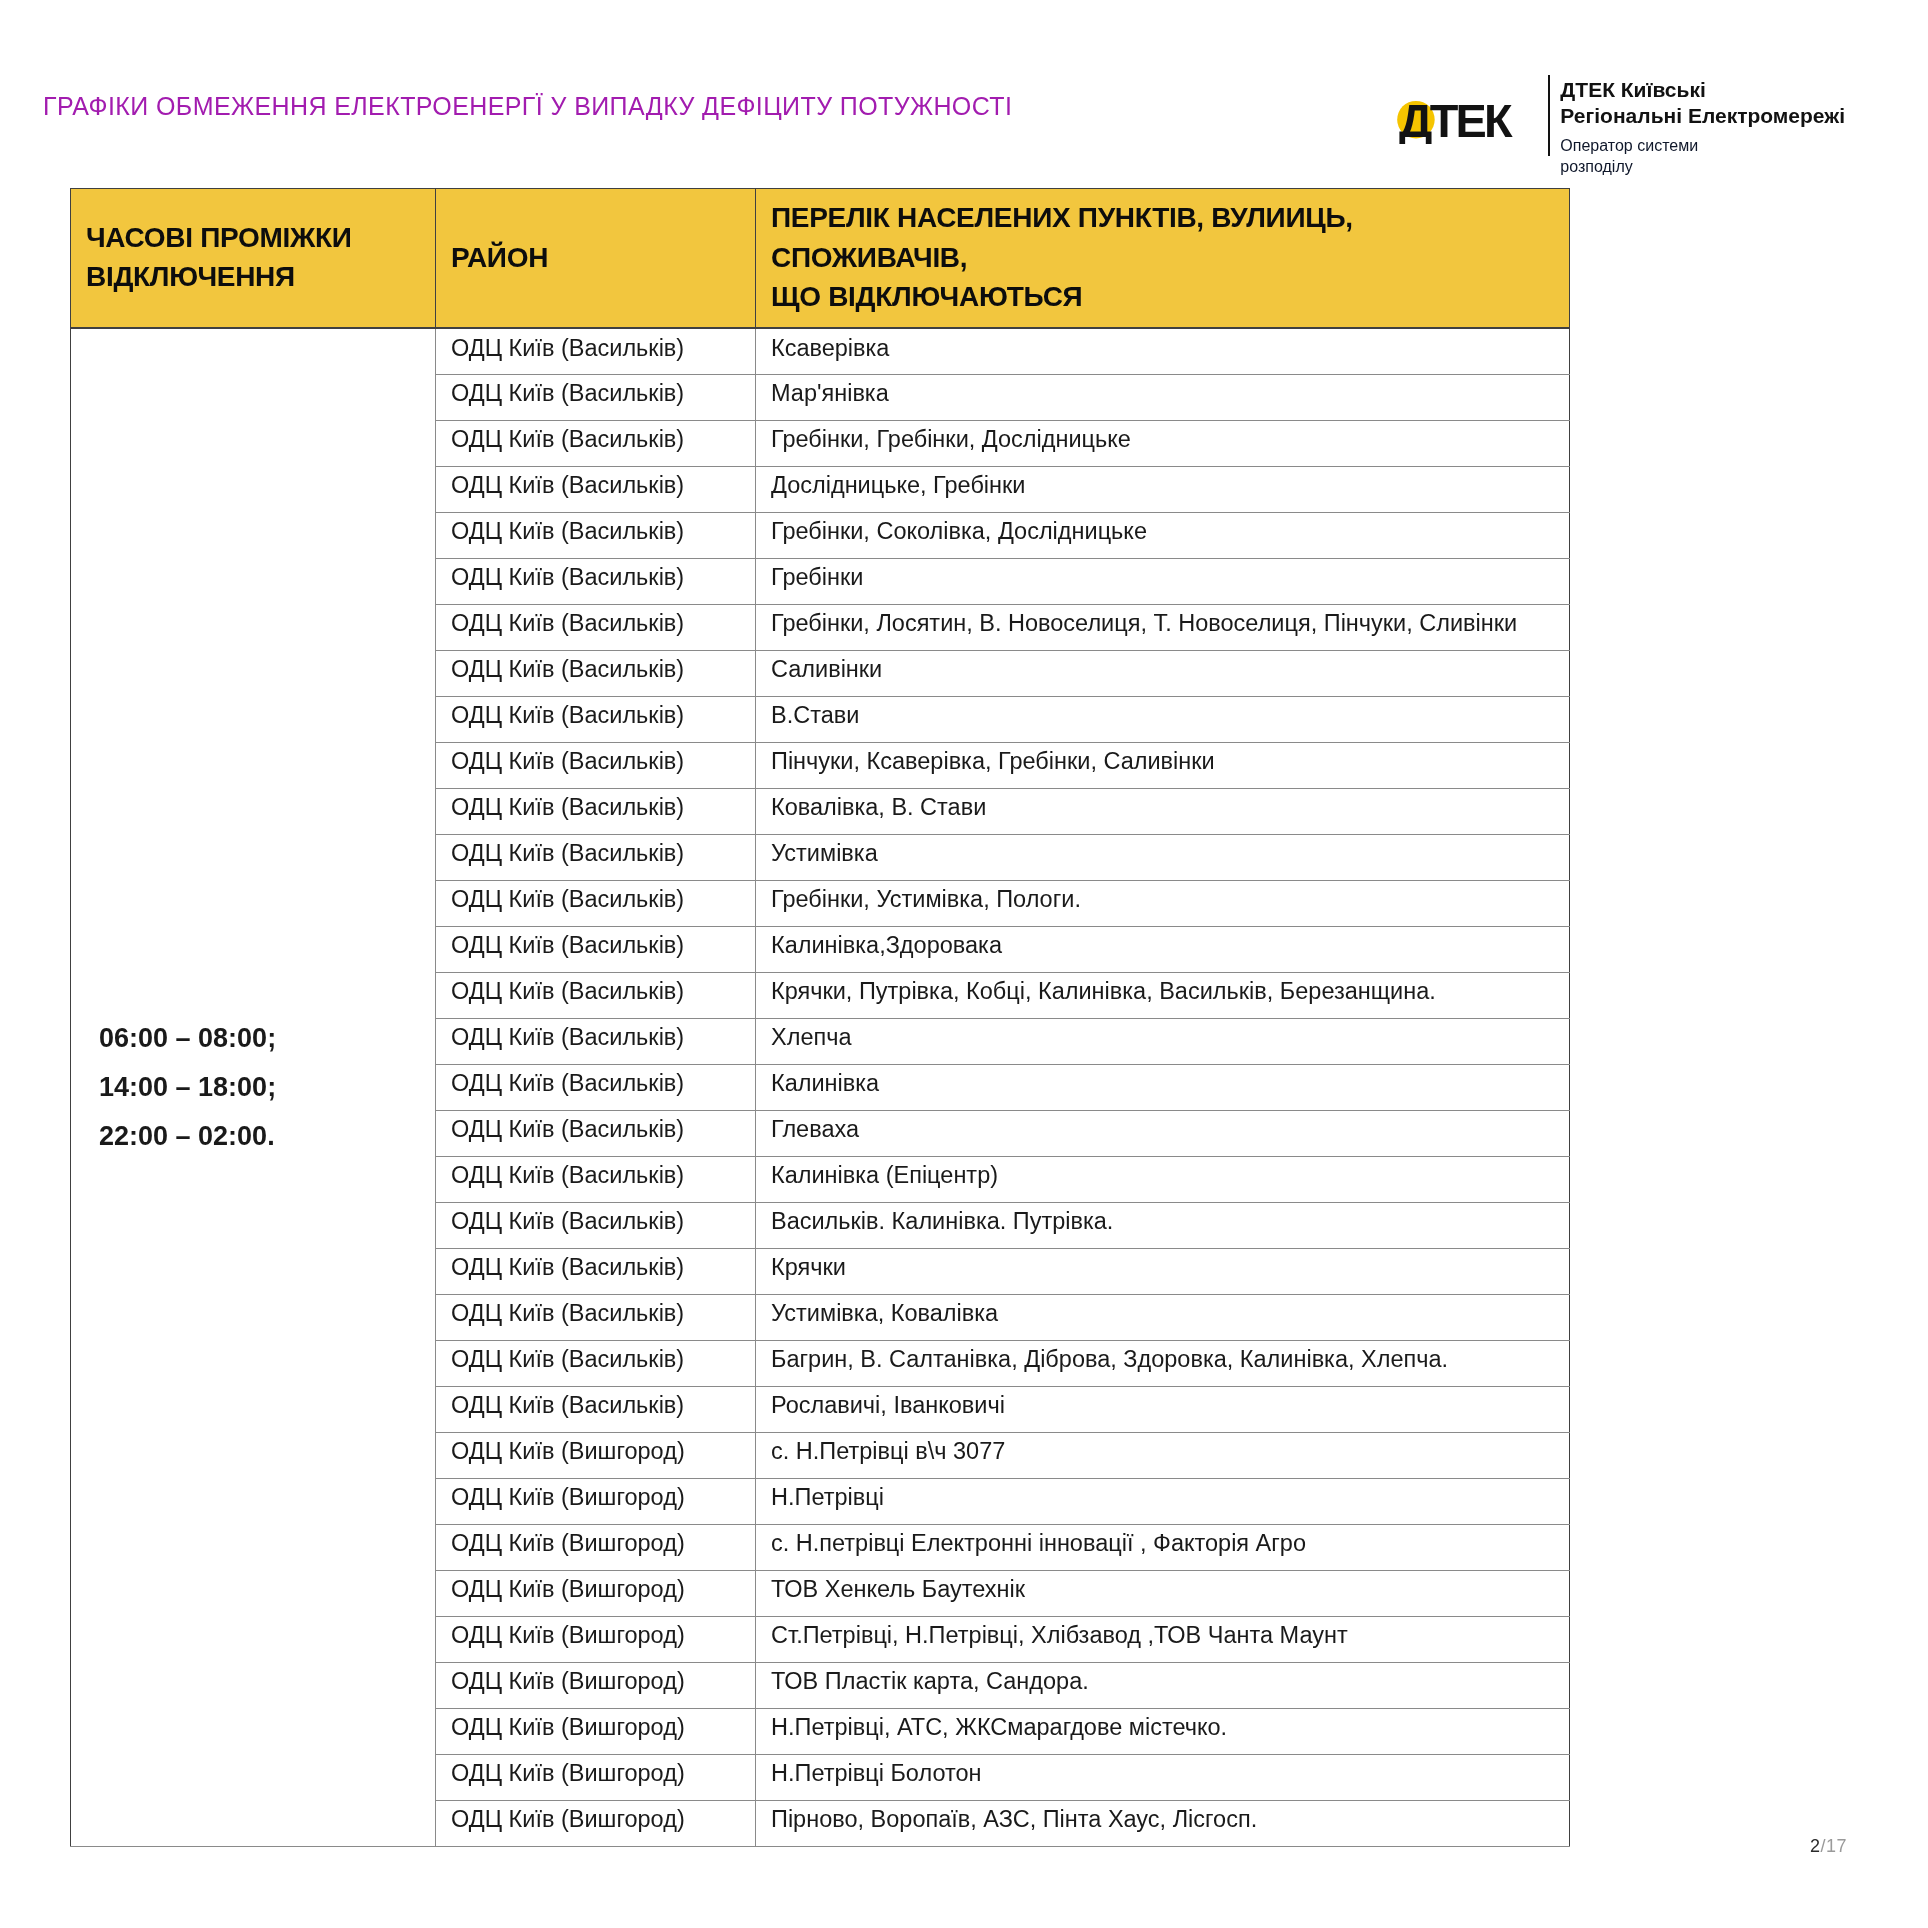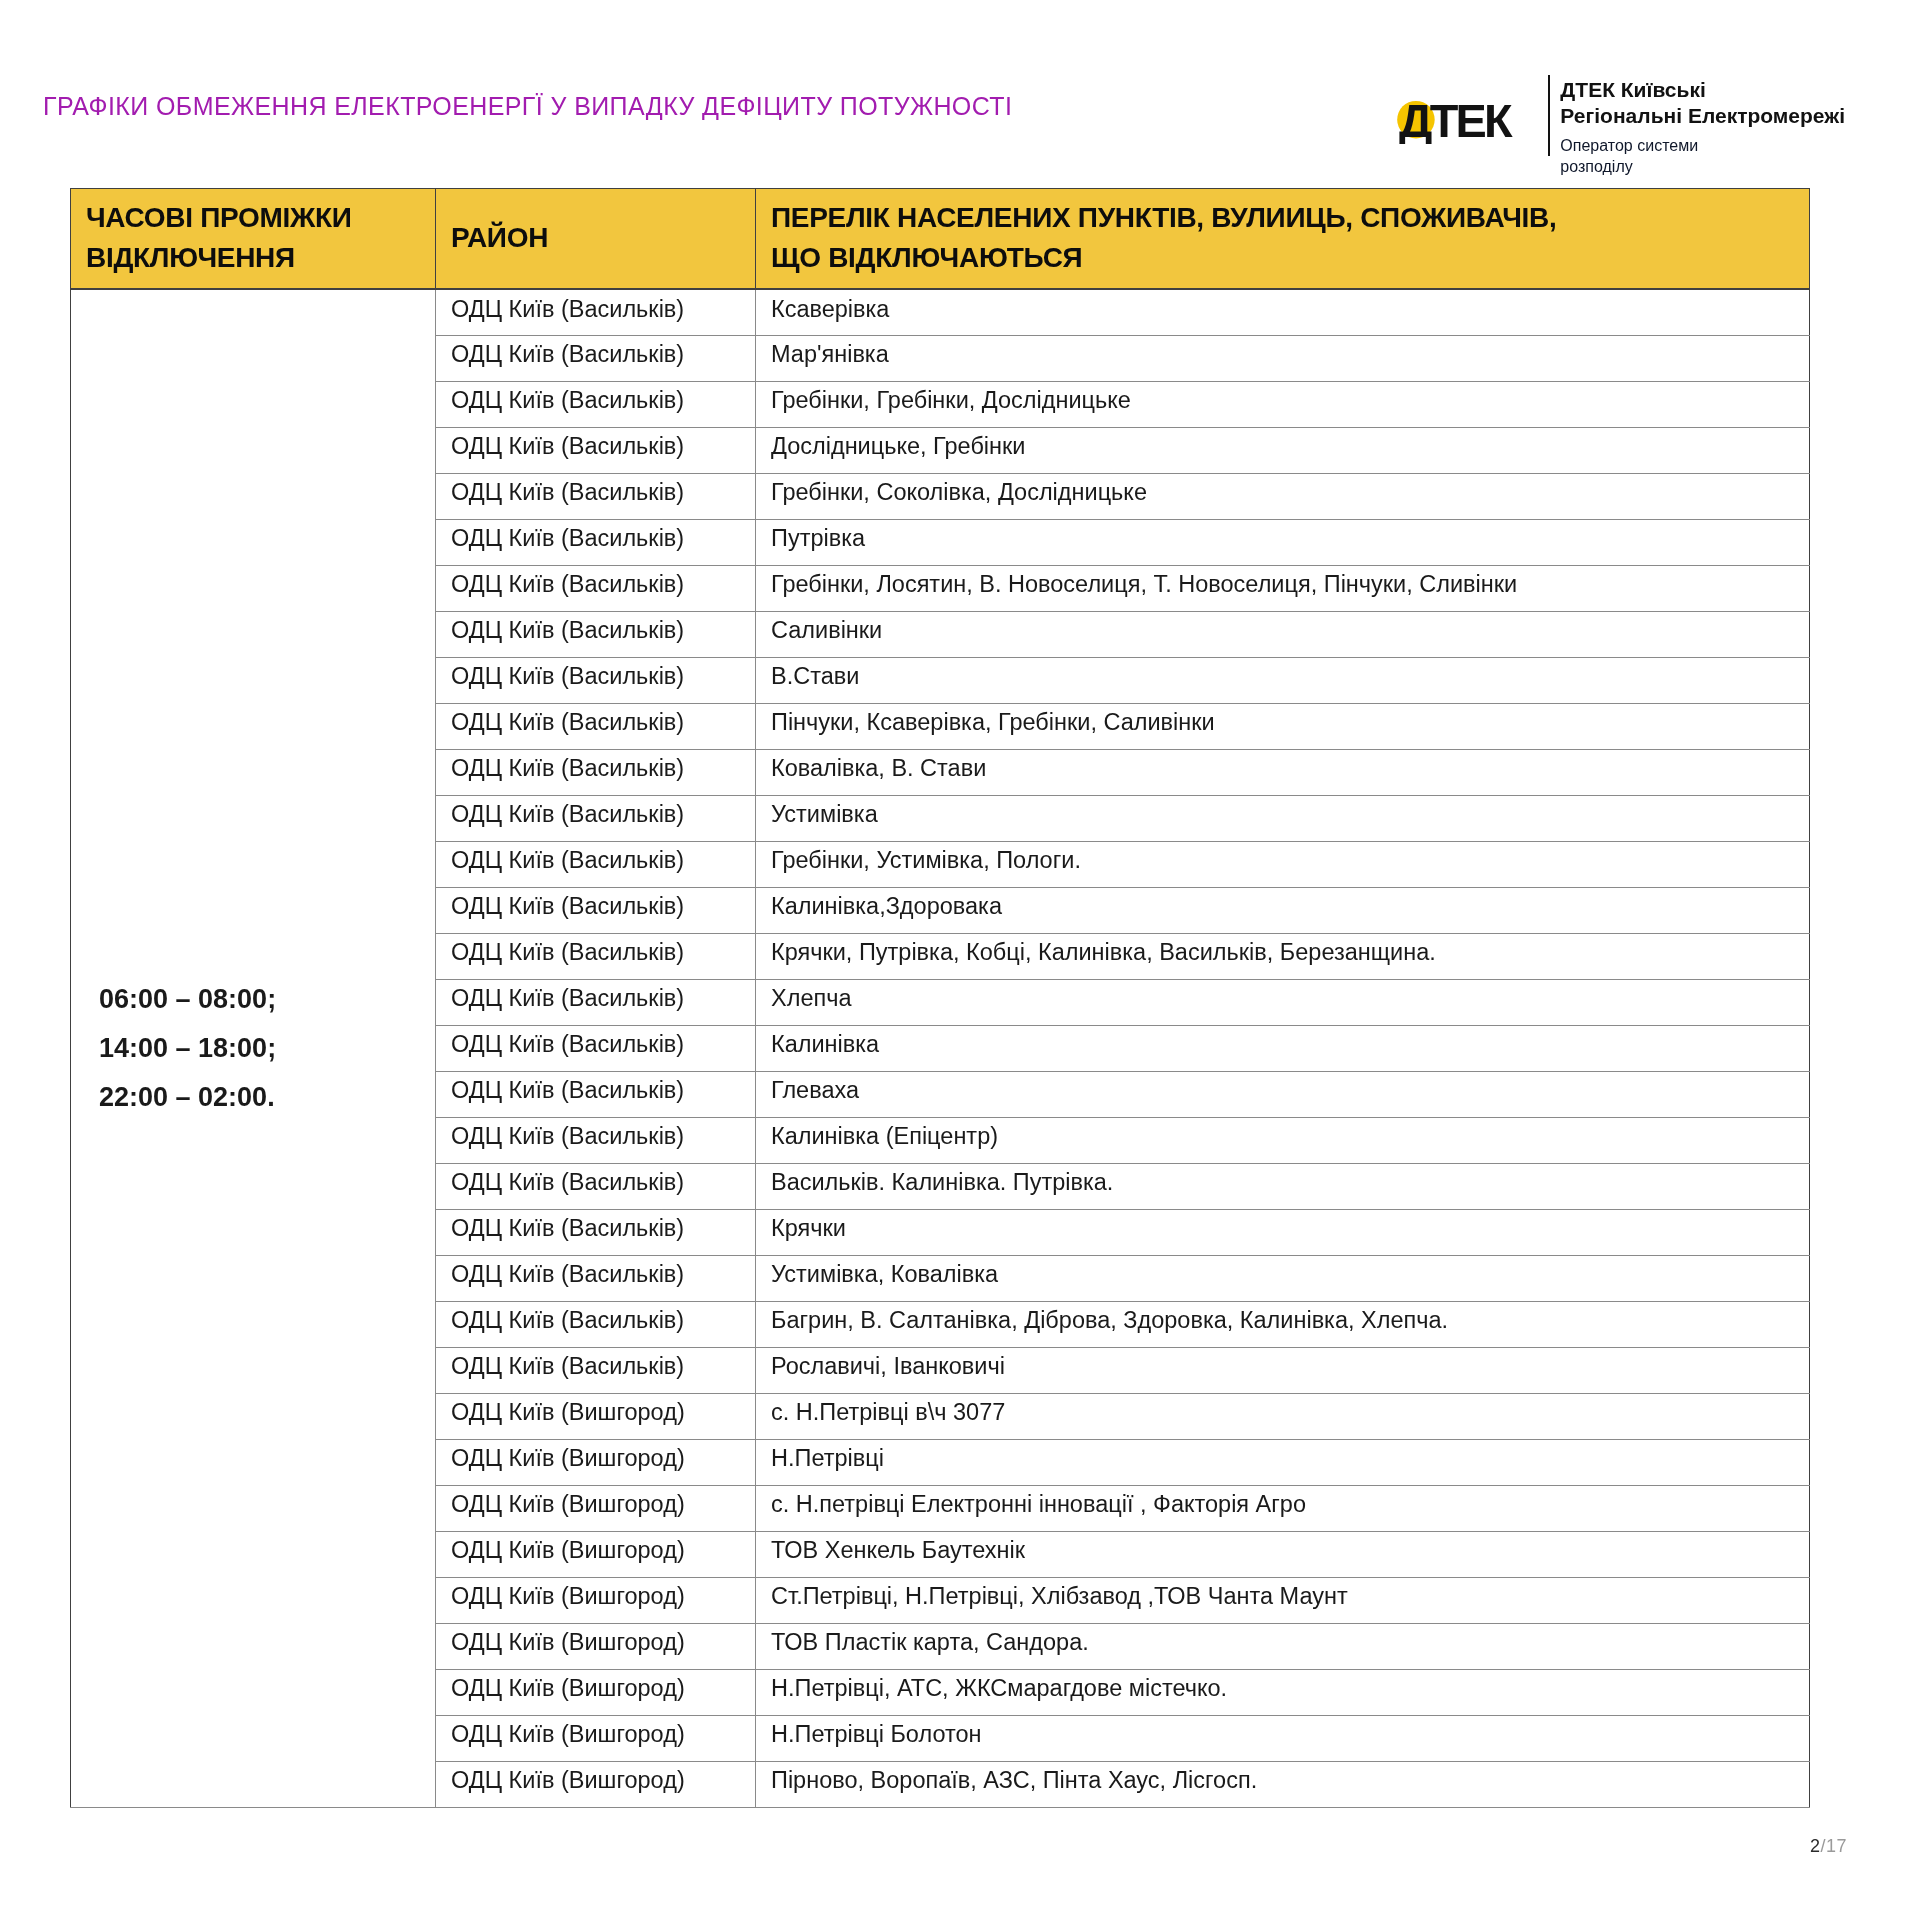--- a/index.html
+++ b/index.html
@@ -23,21 +23,21 @@
   }
   .logo-mark { margin-top:9.4px; }
   .logo-divider { width:2.8px; height:81px; background:#121212; }
   .logo-text { padding-top:1.9px; }
   .logo-company { font-weight:bold; font-size:21px; line-height:1.25; color:#121212; }
   .logo-sub { font-size:16px; line-height:1.3; color:#0f172a; margin-top:6.6px; }
 
   
   table.schedule {
     position:absolute; left:70px; top:188px;
-    width:1740px;
+    width:1500px;
     border-collapse:collapse;
     table-layout:fixed;
   }
   table.schedule, table.schedule th, table.schedule td { box-sizing:border-box; }
   table.schedule { border:1.9px solid #404040; }
 
   thead th {
     background:#F2C63E;
     color:#0d0d0d;
     font-size:28px; font-weight:bold;
@@ -145,21 +145,21 @@
       <tr>
         <td class="district-cell">ОДЦ Київ (Васильків)</td>
         <td class="places-cell">Дослідницьке, Гребінки</td>
       </tr>
       <tr>
         <td class="district-cell">ОДЦ Київ (Васильків)</td>
         <td class="places-cell">Гребінки, Соколівка, Дослідницьке</td>
       </tr>
       <tr>
         <td class="district-cell">ОДЦ Київ (Васильків)</td>
-        <td class="places-cell">Путрівка</td>
+        <td class="places-cell">Гребінки</td>
       </tr>
       <tr>
         <td class="district-cell">ОДЦ Київ (Васильків)</td>
         <td class="places-cell">Гребінки, Лосятин, В. Новоселиця, Т. Новоселиця, Пінчуки, Сливінки</td>
       </tr>
       <tr>
         <td class="district-cell">ОДЦ Київ (Васильків)</td>
         <td class="places-cell">Саливінки</td>
       </tr>
       <tr>

